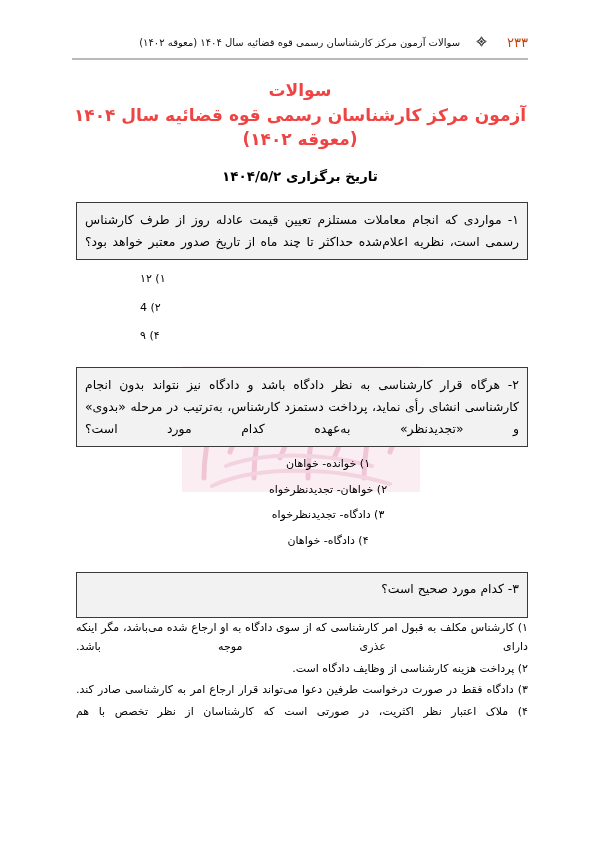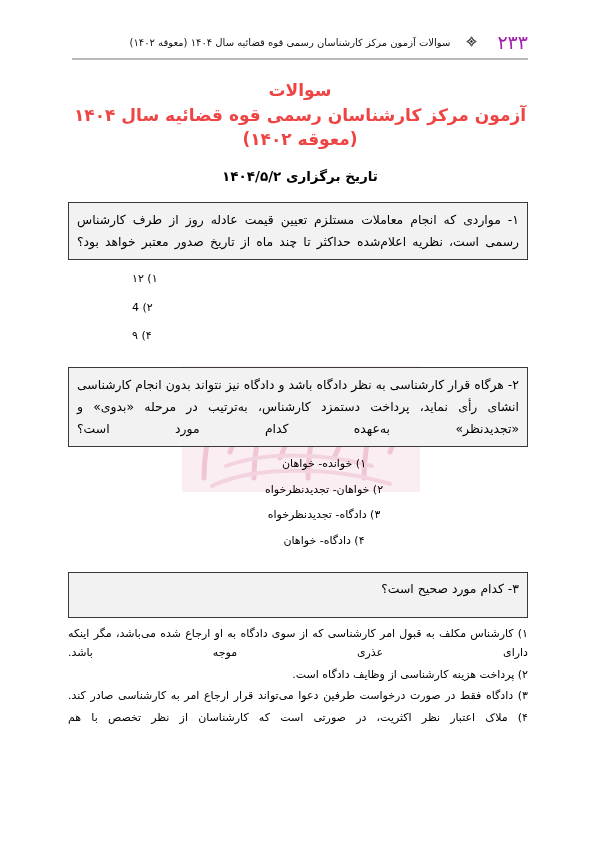--- a/index.html
+++ b/index.html
@@ -43,24 +43,24 @@
     top: 30px;
     right: 72px;
     left: 72px;
     height: 24px;
     display: flex;
     flex-direction: row;
     align-items: center;
     z-index: 2;
   }
   .header-page-number {
-    font-size: 19px;
+    font-size: 13px;
     font-weight: 400;
     letter-spacing: 0.5px;
-    color: #a21caf;
+    color: #c2410c;
     white-space: nowrap;
     direction: rtl;
   }
   .header-ornament {
     margin-right: 20px;
     margin-left: 16px;
     font-size: 11px;
     line-height: 1;
     color: #222;
     display: inline-block;
@@ -109,21 +109,21 @@
     font-weight: bold;
     direction: rtl;
     z-index: 2;
   }
 
   
   .questions {
     position: absolute;
     top: 202px;
     right: 72px;
-    left: 68px;
+    left: 76px;
     z-index: 2;
   }
   .question-block { margin-bottom: 0; }
 
   .question-stem {
     border: 1px solid #3a3a3a;
     background: #f2f2f2;
     padding: 6px 8px 6px 8px;
     font-size: 12.4px;
     line-height: 1.78;
@@ -161,21 +161,21 @@
 
   
   .options.phrase { margin-top: 7px; }
   .options.phrase .option {
     text-align: center;
     padding-left: 52px;
     margin-bottom: 6px;
   }
 
   
-  .options.paragraph { margin-top: 6px; }
+  .options.paragraph { }
   .options.paragraph .option {
     text-align: justify;
     text-align-last: right;
     margin-bottom: 2px;
     padding-right: 0;
   }
   .options.paragraph .option.justify-both {
     text-align: justify;
     text-align-last: justify;
   }

